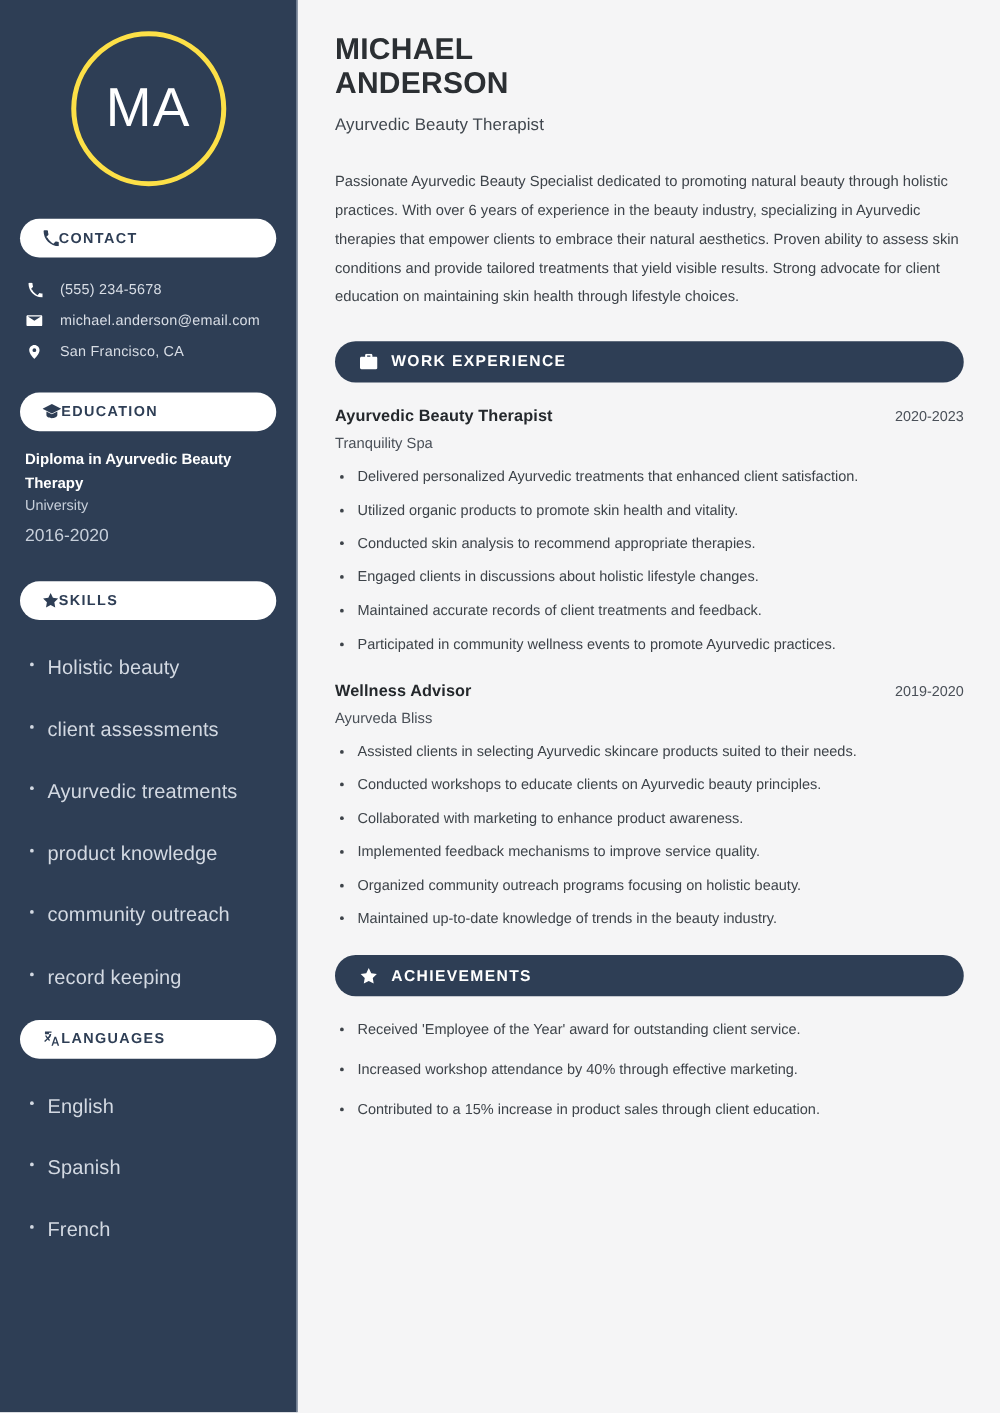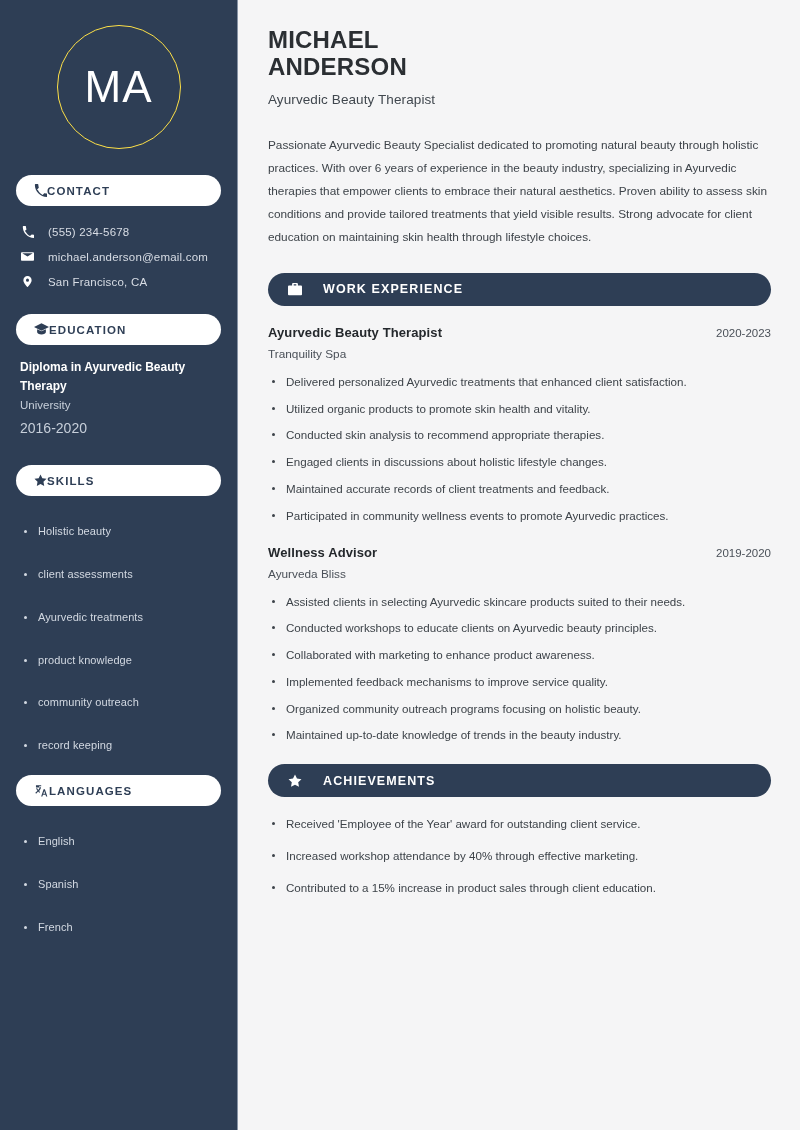--- a/index.html
+++ b/index.html
@@ -15,21 +15,21 @@
   .sidebar {
     width: 238px; flex: 0 0 238px;
     background: #2e3e55;
     padding: 0 16px;
     position: relative;
     border-right: 1px solid #8793a5;
   }
   .avatar-wrap { display: flex; justify-content: center; margin-top: 25px; margin-bottom: 26px; }
   .avatar {
     width: 124px; height: 124px; border-radius: 50%;
-    border: 1px solid #fde047;
+    border: 4px solid #fde047;
     display: flex; align-items: center; justify-content: center;
   }
   .avatar span {
     color: #ffffff; font-size: 44px; font-weight: 400; letter-spacing: 1px; line-height: 1;
   }
 
   .pill {
     background: #ffffff; border-radius: 40px;
     height: 31px; display: flex; align-items: center;
     padding: 0 0 0 18px; 
@@ -51,21 +51,21 @@
   .contact-row .ctext { color: #d8dde5; font-size: 11.5px; letter-spacing: .2px; }
 
   .edu-block { padding: 0 2px 0 4px; margin-bottom: 24px; }
   .edu-degree { color: #ffffff; font-size: 12px; font-weight: 700; line-height: 1.55; }
   .edu-school { color: #c7cfda; font-size: 11.5px; line-height: 1.8; }
   .edu-years  { color: #c7cfda; font-size: 14px; line-height: 1.8; }
 
   ul.side-list { list-style: none; padding: 0 0 0 8px; margin-bottom: 22px; }
   ul.side-list li {
     position: relative; padding-left: 14px;
-    color: #d3d9e2; font-size: 11px; line-height: 1.35;
+    color: #d3d9e2; font-size: 16px; line-height: 1.35;
     margin-bottom: 11px; letter-spacing: .1px; margin-top: 28px;
   }
   ul.side-list li::before {
     content: ""; position: absolute; left: 0; top: 6px;
     width: 3px; height: 3px; border-radius: 50%; background: #d3d9e2;
   }
 
   
   .main { flex: 1; padding: 26px 29px 0 30px; background: #f5f5f6; }
   .name {
@@ -73,21 +73,21 @@
     line-height: 1.14; letter-spacing: .2px; text-transform: uppercase;
   }
   .job-title { color: #40474e; font-size: 13.5px; margin-top: 11px; letter-spacing: .1px; }
   .summary {
     color: #3d4349; font-size: 11.8px; line-height: 1.95;
     margin-top: 27px; margin-bottom: 24px; text-align: left;
   }
 
   .bar {
     background: #2e3e55; border-radius: 40px; height: 33px;
-    display: flex; align-items: center; gap: 21px; padding-left: 20px;
+    display: flex; align-items: center; gap: 11px; padding-left: 20px;
     margin-bottom: 19px;
   }
   .bar .bic svg { display: block; fill: #ffffff; }
   .bar .bic { display: flex; align-items: center; }
   .bar .bar-label { color: #ffffff; font-size: 12.5px; font-weight: 700; letter-spacing: 1.1px; }
 
   .entry { margin-bottom: 6px; }
   .entry-head { display: flex; justify-content: space-between; align-items: baseline; }
   .entry-role { color: #24282c; font-size: 13px; font-weight: 700; letter-spacing: .1px; }
   .entry-date { color: #4a5058; font-size: 11.5px; }

